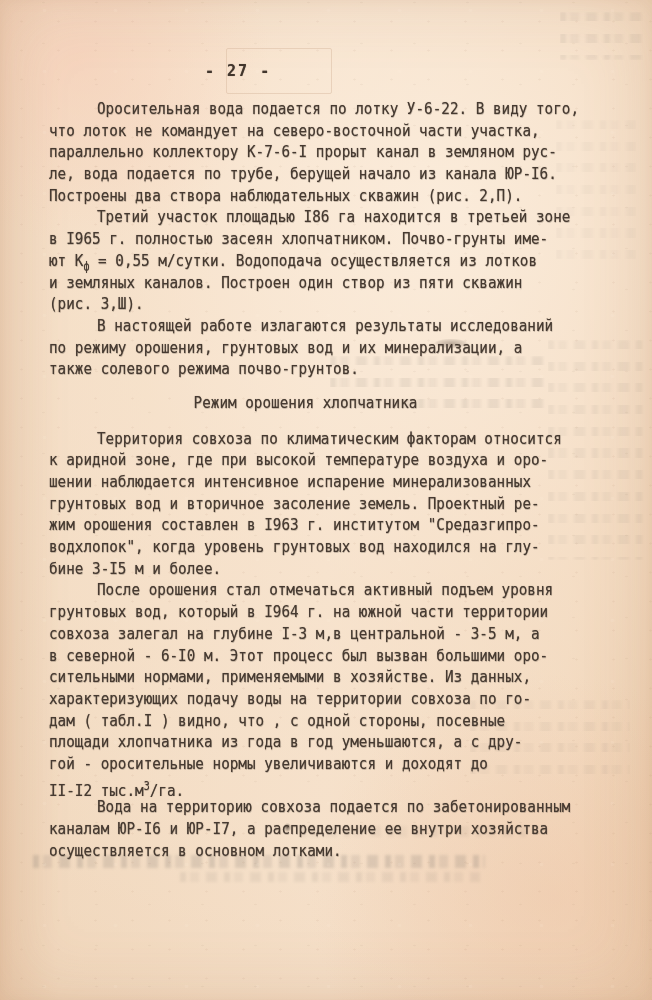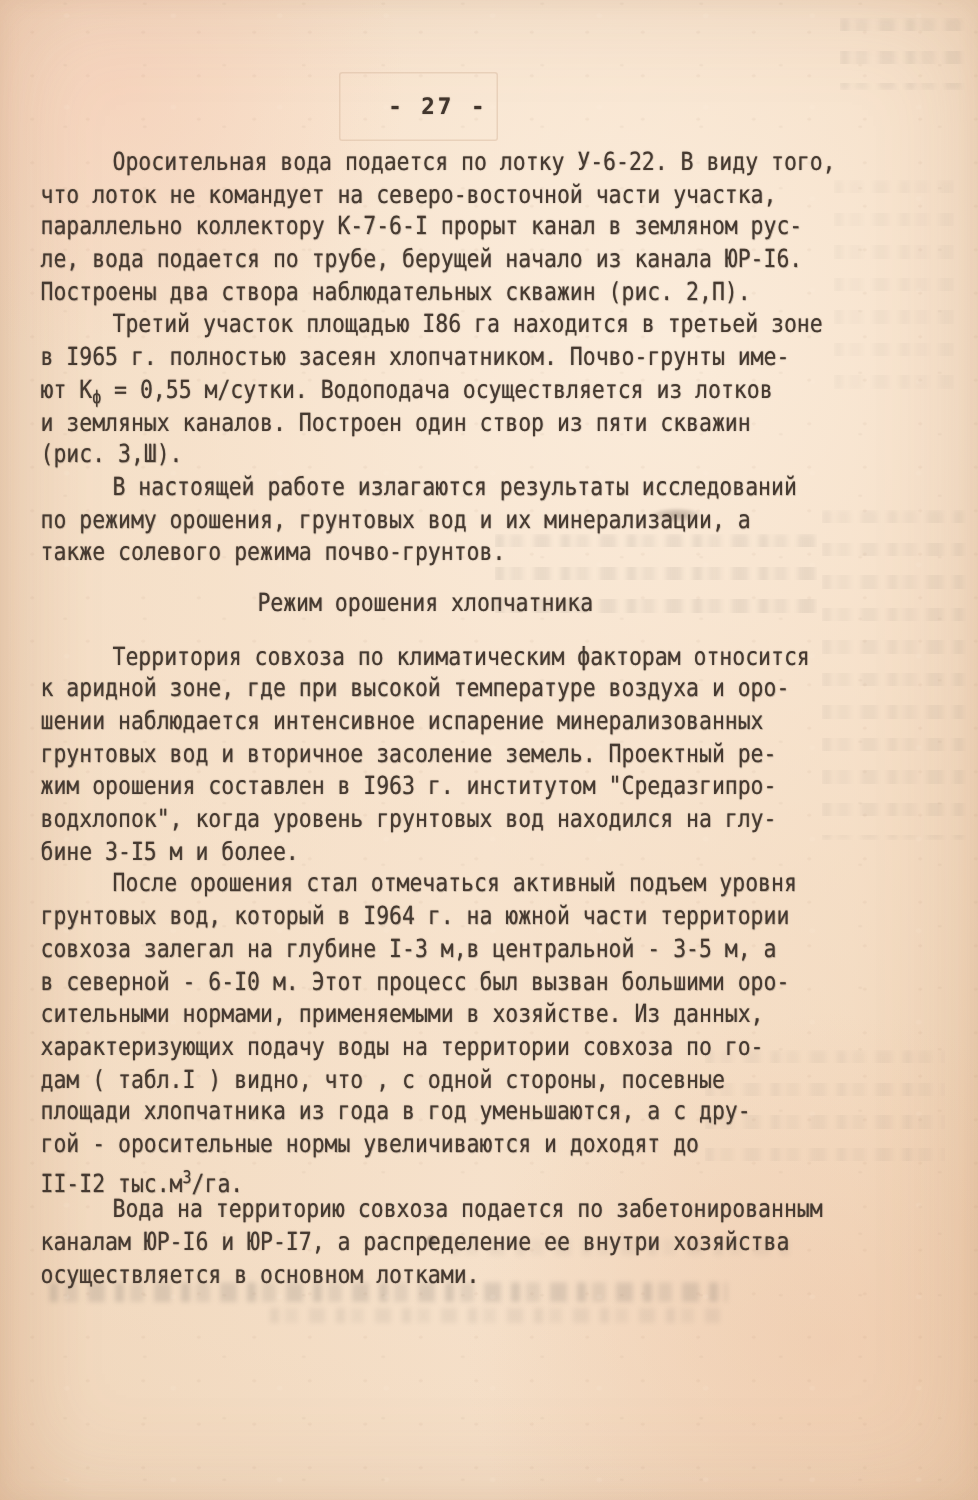--- a/index.html
+++ b/index.html
@@ -47,28 +47,28 @@
   .b6{left:470px;top:700px;width:160px;height:85px;opacity:.18;}
   .b7{left:560px;top:12px;width:84px;height:48px;opacity:.25;}
   .b8{left:556px;top:120px;width:80px;height:140px;opacity:.12;}
   
   .pn-frame{
     position:absolute;left:226px;top:48px;width:104px;height:44px;z-index:1;
     border:1px solid rgba(212,182,156,0.45);border-radius:2px;
   }
   .pageno{
     position:absolute;left:205px;top:62px;width:120px;z-index:2;
-    text-align:right;
+    text-align:left;
     font-size:15px;font-weight:bold;letter-spacing:2px;
     color:#42362d;
     text-shadow:0 0 0.8px rgba(66,54,45,0.6);
   }
   
   .body-text{
-    position:absolute;left:27px;top:99px;width:513px;z-index:2;
+    position:absolute;left:49px;top:99px;width:513px;z-index:2;
     font-size:14.3px;
     color:#463a31;
     text-shadow:0 0 0.8px rgba(70,58,49,0.6), 0.4px 0.4px 0 rgba(70,58,49,0.22);
   }
   .para{margin:0;}
   .ln{
     height:21.7px;line-height:21.7px;white-space:pre;
     transform:scaleY(1.16);transform-origin:0 60%;
   }
   .ind{text-indent:48px;}

